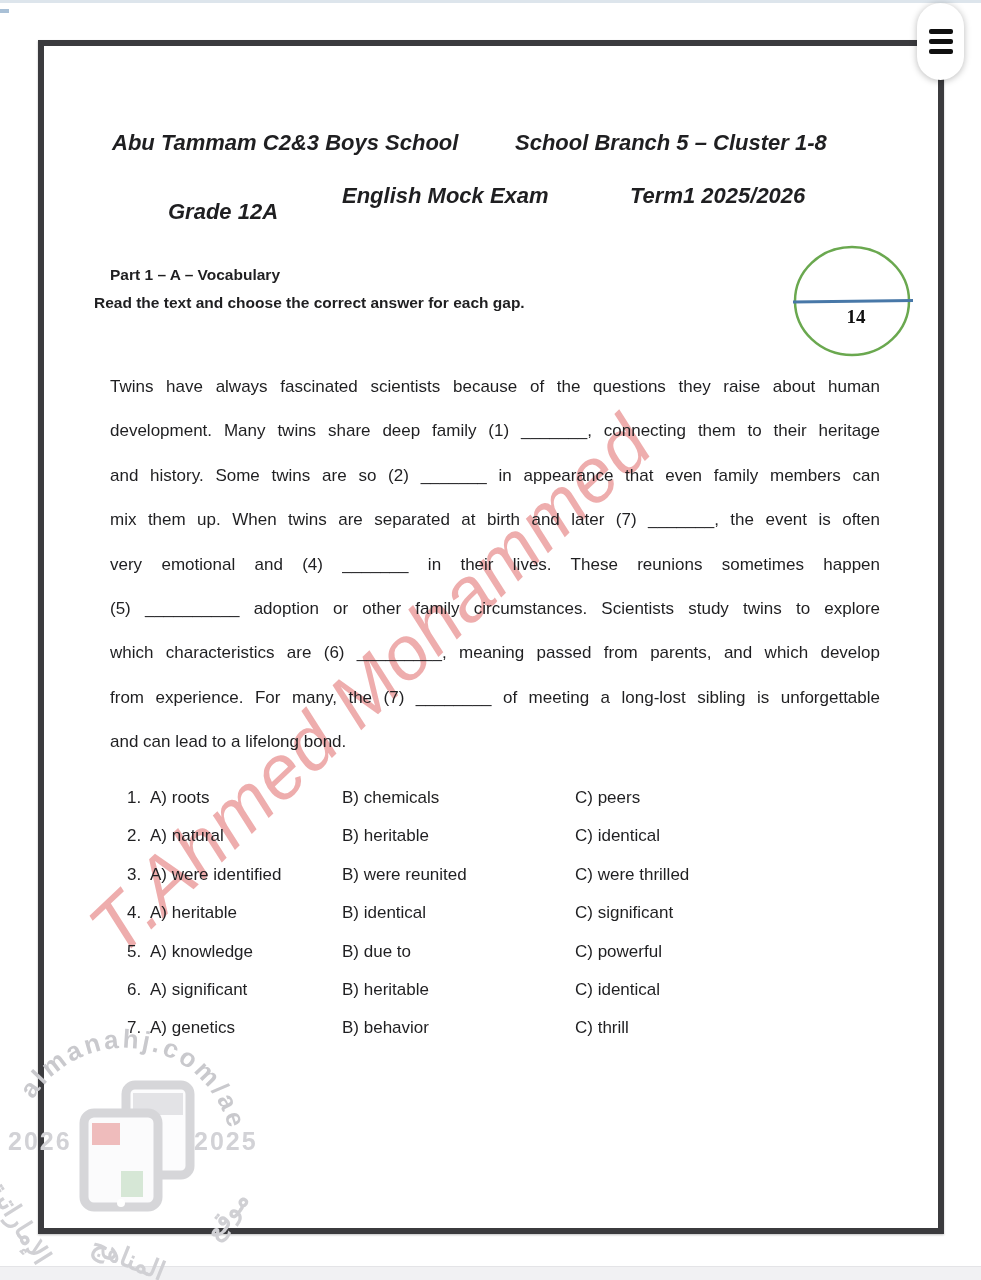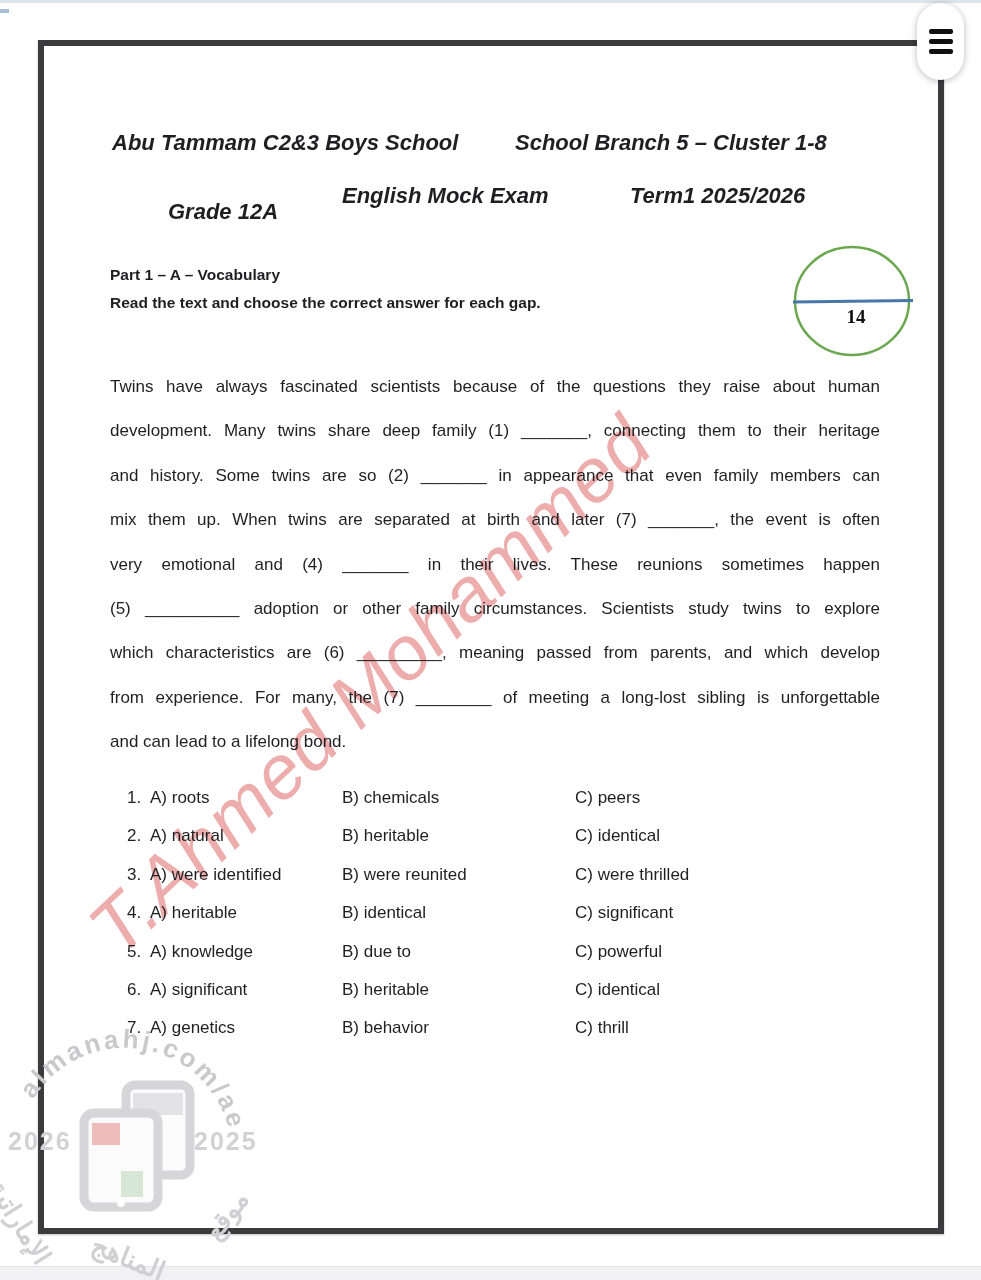--- a/index.html
+++ b/index.html
@@ -82,21 +82,21 @@
   </span>
 </div>
 
 <div class="abs hdr" style="left:112px;top:130px;">Abu Tammam C2&amp;3 Boys School</div>
 <div class="abs hdr" style="left:515px;top:130px;">School Branch 5 – Cluster 1-8</div>
 <div class="abs hdr" style="left:168px;top:183px;margin-top:16px;">Grade 12A</div>
 <div class="abs hdr" style="left:342px;top:183px;">English Mock Exam</div>
 <div class="abs hdr" style="left:630px;top:183px;">Term1 2025/2026</div>
 
 <div class="abs sec" style="left:110px;top:266px;">Part 1 – A – Vocabulary</div>
-<div class="abs sec" style="left:110px;top:294px;">Read the text and choose the correct answer for each gap.</div>
+<div class="abs sec" style="left:94px;top:294px;">Read the text and choose the correct answer for each gap.</div>
 
 <svg class="abs score-svg" width="126" height="120">
   <ellipse cx="62" cy="59" rx="57" ry="54" fill="none" stroke="#6aa84f" stroke-width="2.5"></ellipse>
   <line x1="3" y1="60" x2="123" y2="58.5" stroke="#4878a8" stroke-width="3"></line>
   <text x="66" y="81" text-anchor="middle" font-family="Liberation Serif, serif" font-weight="bold" font-size="19" fill="#111">14</text>
 </svg>
 
 <div class="abs passage">
   <div class="pline">Twins have always fascinated scientists because of the questions they raise about human</div>
   <div class="pline">development. Many twins share deep family (1) _______, connecting them to their heritage</div>

